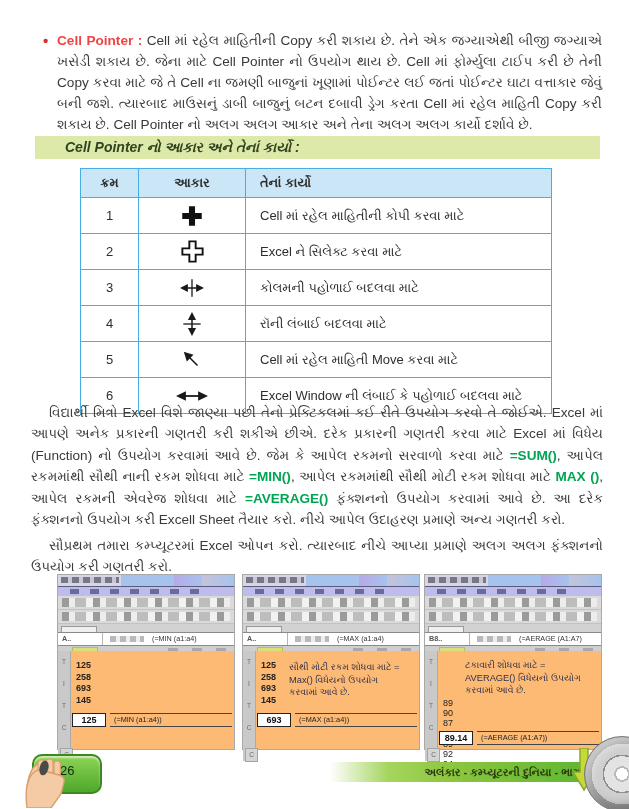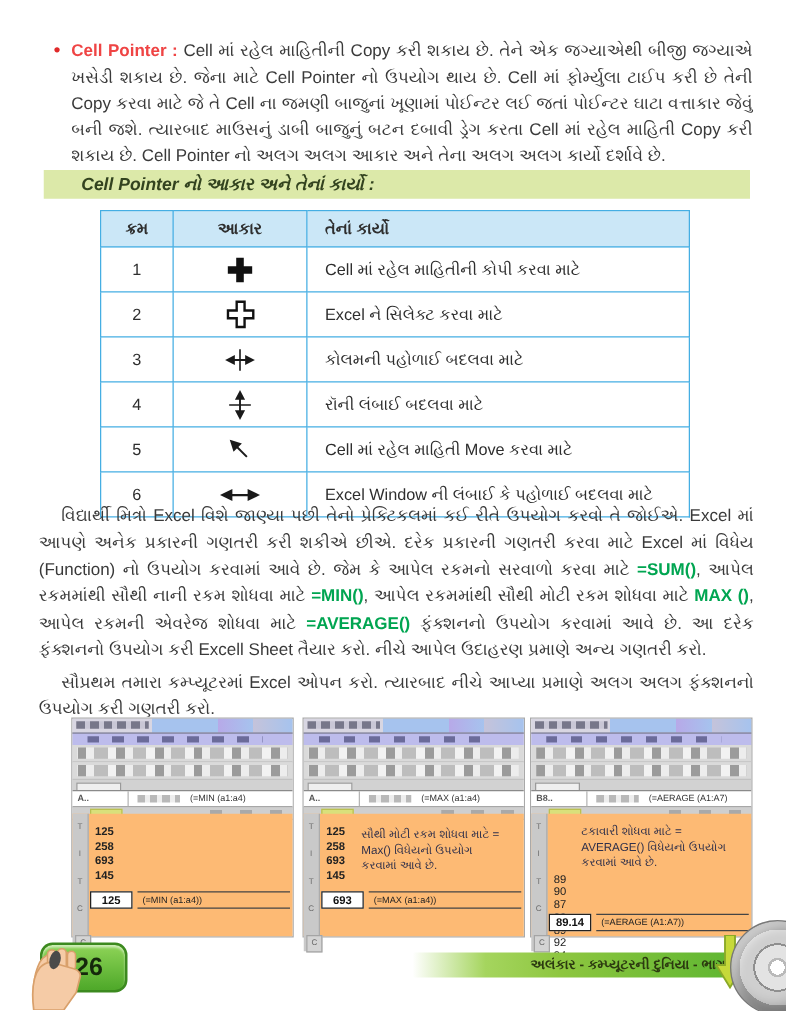--- a/index.html
+++ b/index.html
@@ -54,21 +54,21 @@
   .nums.tall{top:5px;line-height:10.2px;font-weight:normal;margin-top:42px;}
   .note{position:absolute;left:46px;top:10px;width:118px;font-size:9.3px;line-height:12.6px;color:#30304a;}
   .note.wide{left:40px;width:132px;top:8px;}
   .resrow{position:absolute;left:12px;right:2px;height:14px;}
   .resbox{position:absolute;left:2px;top:0;min-width:26px;padding:0 3px;border:1.2px solid #222;font-size:9px;font-weight:bold;color:#111;line-height:12px;text-align:center;background:#fff;}
   .resformula{position:absolute;left:40px;right:0;top:0;height:12px;border-top:1px solid #444;border-bottom:1px solid #444;font-size:7.3px;line-height:11px;color:#222;padding-left:4px;white-space:nowrap;overflow:hidden;}
 
   
   .badgewrap{position:absolute;left:14px;top:746px;width:100px;height:62px;}
   .badge{position:absolute;left:18px;top:8px;width:66px;height:36px;background:linear-gradient(#8ed457,#4ea829);border:2px solid #3c8a1f;border-radius:10px;box-shadow:inset 0 2px 2px rgba(255,255,255,.6);}
-  .badge .num{position:absolute;left:26px;top:7px;font-size:20px;font-weight:bold;color:#15280c;}
+  .badge .num{position:absolute;left:26px;top:7px;font-size:13px;font-weight:normal;color:#15280c;}
   .hand{position:absolute;left:0;top:0;}
   .fbarstrip{position:absolute;left:330px;right:34px;top:762px;height:20px;background:linear-gradient(90deg,rgba(141,198,63,0) 0%,#a5d55e 22%,#8dc63f 45%,#5cb531 100%);border-radius:2px;line-height:20px;text-align:center;font-size:11px;font-weight:bold;color:#2c3a10;padding-left:90px;box-sizing:border-box;}
   .cd{position:absolute;left:584px;top:736px;width:74px;height:74px;border-radius:50%;background:radial-gradient(circle,#ffffff 0 11%,#b9b9b9 11% 15%,#e3e3e3 15% 34%,#8f8f8f 34% 37%,#cfcfcf 37% 58%,#9a9a9a 58% 78%,#bdbdbd 78% 100%);border:1px solid #777;box-shadow:inset -4px -6px 10px rgba(0,0,0,.25), inset 5px 6px 8px rgba(255,255,255,.5);}
   .cdarrow{position:absolute;left:572px;top:748px;}
   .scrolltab{position:absolute;left:2px;bottom:-13px;width:11px;height:12px;background:#d4d4d4;border:1px solid #a5a5a5;font-size:6.5px;line-height:12px;text-align:center;color:#666;}
 </style>
 </head>
 <body>
 
 <div class="page">

